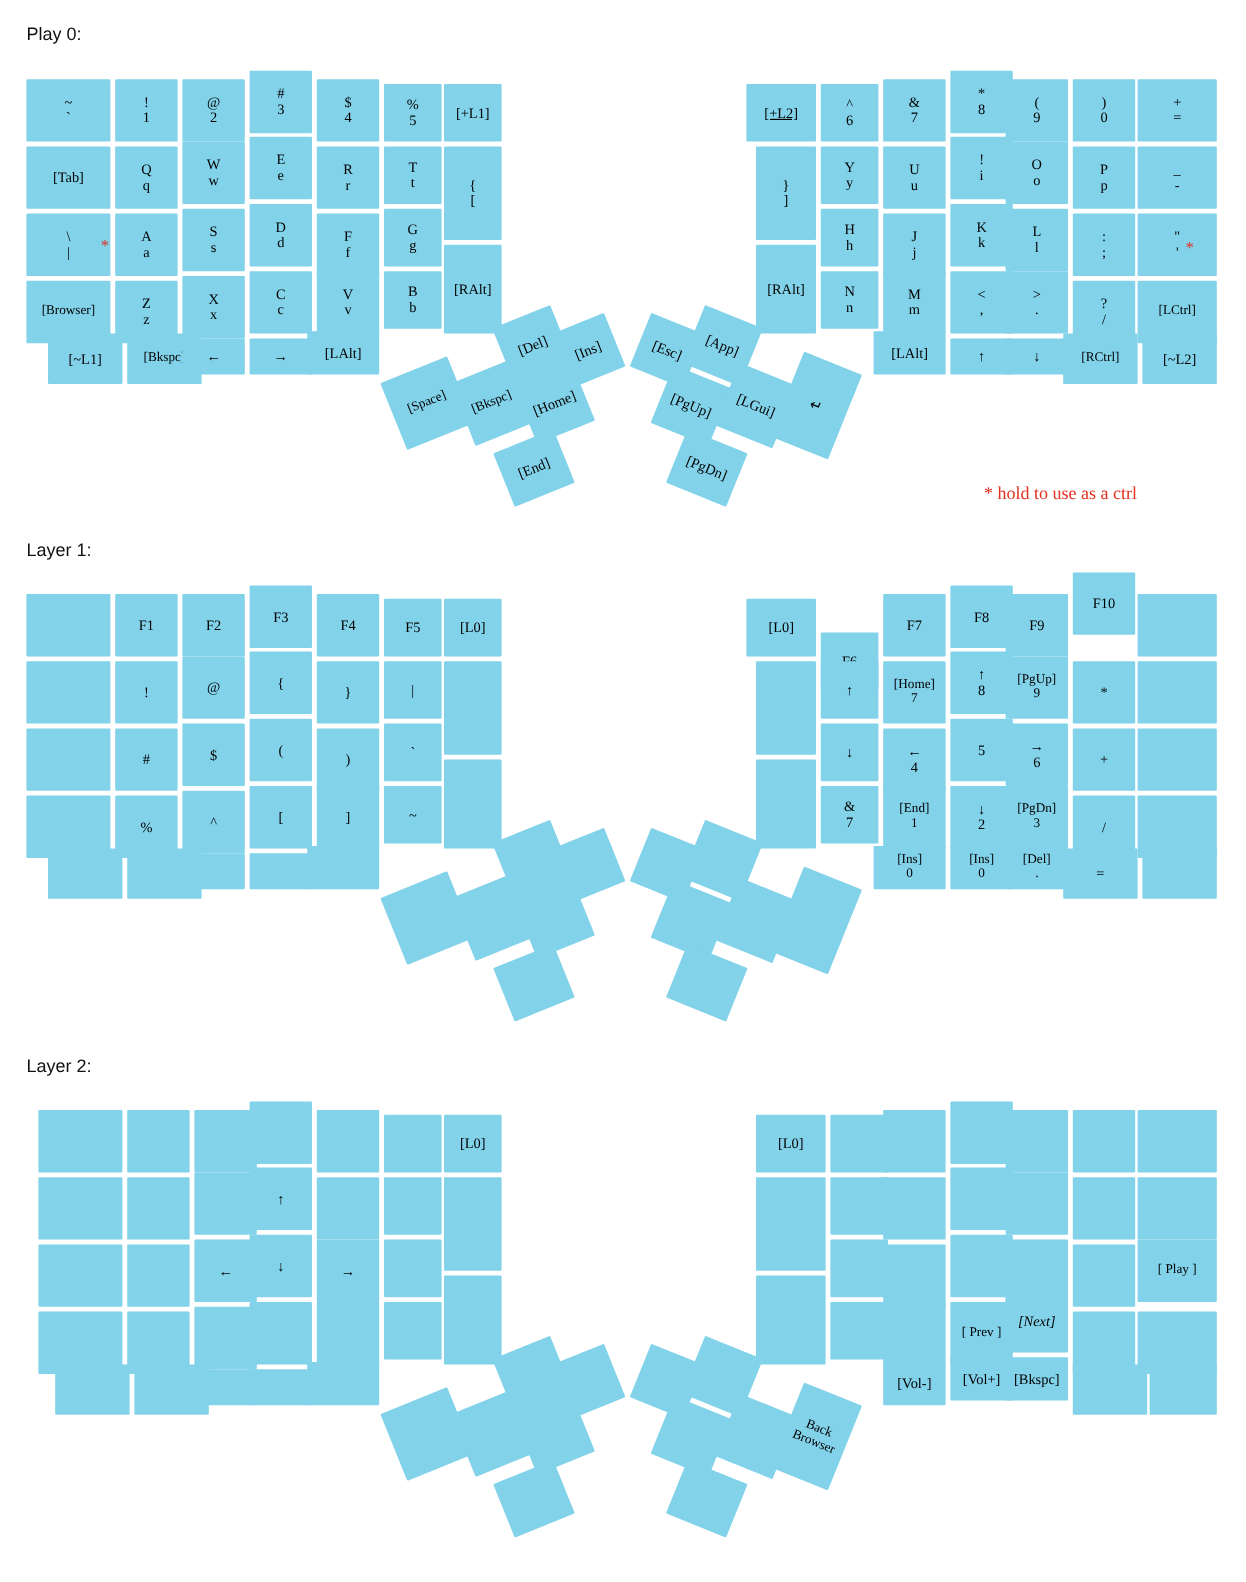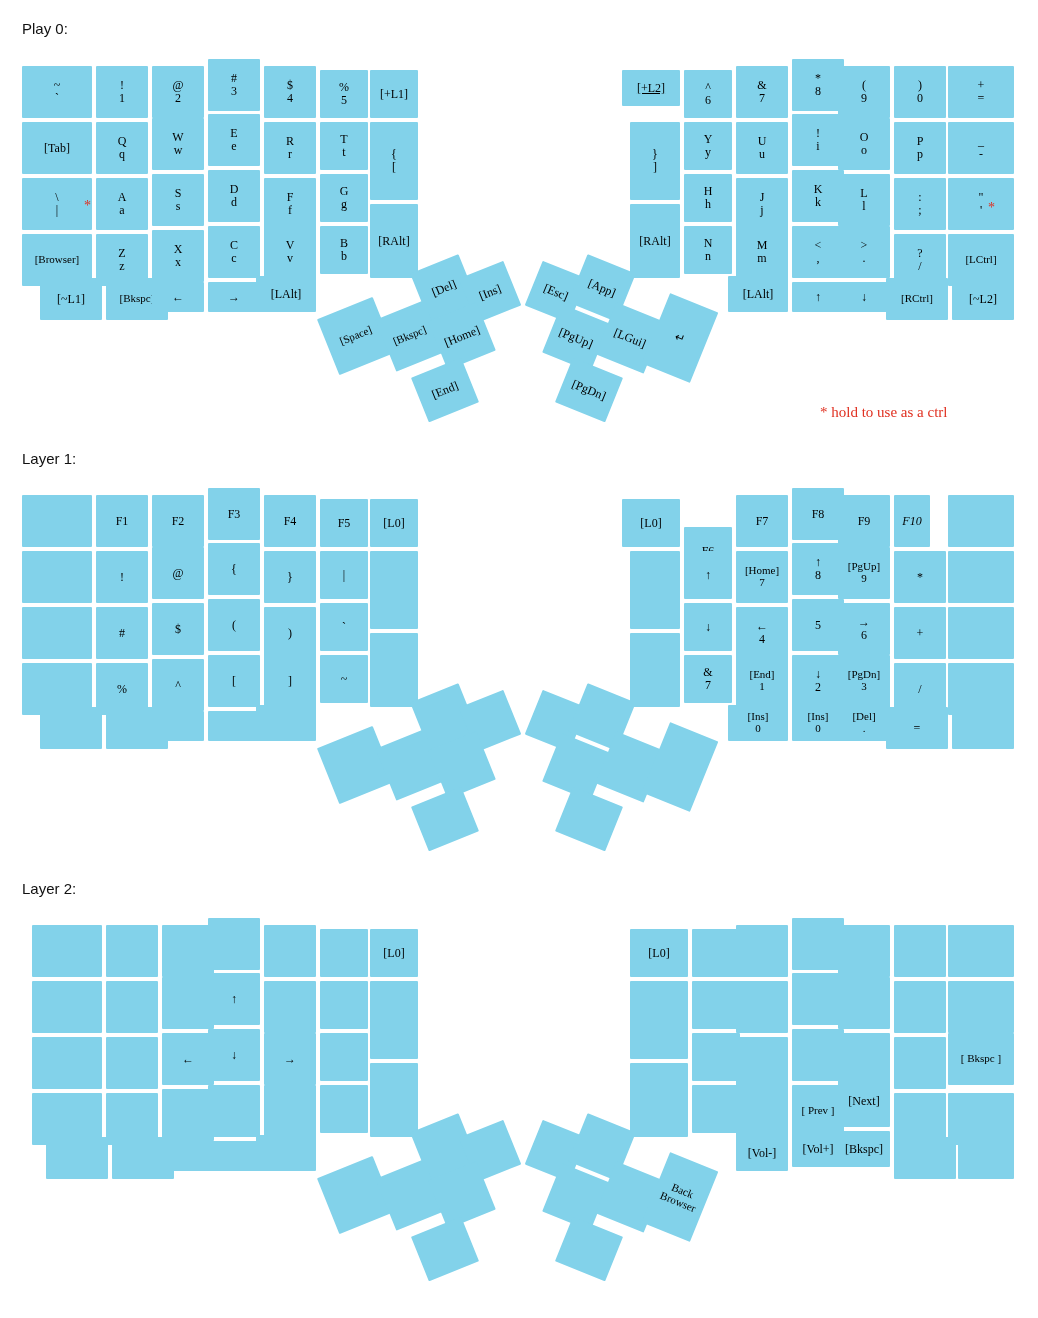--- a/index.html
+++ b/index.html
@@ -81,21 +81,21 @@
     <div class="key small" style="left: 326px; top: 306px; width: 60px; height: 60px; transform: rotate(-22deg);">[Space]</div>
     <div class="key small" style="left: 384px; top: 308px; width: 52px; height: 56px; transform: rotate(-22deg);">[Bkspc]</div>
     <div class="key" style="left: 436px; top: 310px; width: 52px; height: 52px; transform: rotate(-22deg);">[Home]</div>
     <div class="key" style="left: 418px; top: 366px; width: 54px; height: 48px; transform: rotate(-22deg);">[End]</div>
     <div class="key" style="left: 532px; top: 268px; width: 48px; height: 48px; transform: rotate(22deg);">[Esc]</div>
     <div class="key" style="left: 576px; top: 262px; width: 52px; height: 52px; transform: rotate(22deg);">[App]</div>
     <div class="key" style="left: 550px; top: 312px; width: 52px; height: 52px; transform: rotate(22deg);">[PgUp]</div>
     <div class="key" style="left: 604px; top: 310px; width: 52px; height: 56px; transform: rotate(22deg);">[LGui]</div>
     <div class="key" style="left: 654px; top: 300px; width: 52px; height: 76px; transform: rotate(22deg);">↵</div>
     <div class="key" style="left: 562px; top: 366px; width: 54px; height: 48px; transform: rotate(22deg);">[PgDn]</div>
-    <div class="key" style="left: 622px; top: 70px; width: 58px; height: 36px; text-decoration: underline;">[+L2]</div>
+    <div class="key" style="left: 622px; top: 70px; width: 58px; height: 48px; text-decoration: underline;">[+L2]</div>
     <div class="key" style="left: 684px; top: 70px; width: 48px; height: 48px;">^
 6</div>
     <div class="key" style="left: 736px; top: 66px; width: 52px; height: 52px;">&amp;
 7</div>
     <div class="key" style="left: 792px; top: 59px; width: 52px; height: 52px;">*
 8</div>
     <div class="key" style="left: 838px; top: 66px; width: 52px; height: 52px;">(
 9</div>
     <div class="key" style="left: 894px; top: 66px; width: 52px; height: 52px;">)
 0</div>
@@ -186,21 +186,21 @@
     <div class="key" style="left: 576px; top: 691px; width: 52px; height: 52px; transform: rotate(22deg);"></div>
     <div class="key" style="left: 550px; top: 741px; width: 52px; height: 52px; transform: rotate(22deg);"></div>
     <div class="key" style="left: 604px; top: 739px; width: 52px; height: 56px; transform: rotate(22deg);"></div>
     <div class="key" style="left: 654px; top: 729px; width: 52px; height: 76px; transform: rotate(22deg);"></div>
     <div class="key" style="left: 562px; top: 795px; width: 54px; height: 48px; transform: rotate(22deg);"></div>
     <div class="key" style="left: 622px; top: 499px; width: 58px; height: 48px;">[L0]</div>
     <div class="key" style="left: 684px; top: 499px; width: 48px; height: 48px; margin-top: 28px;">F6</div>
     <div class="key" style="left: 736px; top: 495px; width: 52px; height: 52px;">F7</div>
     <div class="key" style="left: 792px; top: 488px; width: 52px; height: 52px;">F8</div>
     <div class="key" style="left: 838px; top: 495px; width: 52px; height: 52px;">F9</div>
-    <div class="key" style="left: 894px; top: 495px; width: 36px; height: 52px; font-style: italic;">F10</div>
+    <div class="key" style="left: 894px; top: 477px; width: 52px; height: 52px;">F10</div>
     <div class="key" style="left: 948px; top: 495px; width: 66px; height: 52px;"></div>
     <div class="key" style="left: 630px; top: 551px; width: 50px; height: 78px;"></div>
     <div class="key" style="left: 684px; top: 551px; width: 48px; height: 48px;">↑</div>
     <div class="key small" style="left: 736px; top: 551px; width: 52px; height: 52px;">[Home]
 7</div>
     <div class="key" style="left: 792px; top: 543px; width: 52px; height: 52px;">↑
 8</div>
     <div class="key small" style="left: 838px; top: 547px; width: 52px; height: 52px;">[PgUp]
 9</div>
     <div class="key" style="left: 894px; top: 551px; width: 52px; height: 52px;">*</div>
@@ -289,26 +289,26 @@
     <div class="key" style="left: 736px; top: 981px; width: 52px; height: 52px;"></div>
     <div class="key" style="left: 792px; top: 973px; width: 52px; height: 52px;"></div>
     <div class="key" style="left: 838px; top: 977px; width: 52px; height: 52px;"></div>
     <div class="key" style="left: 894px; top: 981px; width: 52px; height: 52px;"></div>
     <div class="key" style="left: 948px; top: 981px; width: 66px; height: 52px;"></div>
     <div class="key" style="left: 692px; top: 1033px; width: 48px; height: 48px;"></div>
     <div class="key" style="left: 736px; top: 1037px; width: 52px; height: 52px;"></div>
     <div class="key" style="left: 792px; top: 1029px; width: 52px; height: 52px;"></div>
     <div class="key" style="left: 838px; top: 1033px; width: 52px; height: 52px;"></div>
     <div class="key" style="left: 894px; top: 1037px; width: 52px; height: 52px;"></div>
-    <div class="key small" style="left: 948px; top: 1033px; width: 66px; height: 52px;">[ Bkspc ]</div>
+    <div class="key small" style="left: 948px; top: 1033px; width: 66px; height: 52px;">[ Play ]</div>
     <div class="key" style="left: 630px; top: 1063px; width: 58px; height: 74px;"></div>
     <div class="key" style="left: 692px; top: 1085px; width: 48px; height: 48px;"></div>
     <div class="key" style="left: 736px; top: 1085px; width: 52px; height: 52px;"></div>
     <div class="key small" style="left: 792px; top: 1085px; width: 52px; height: 52px;">[ Prev ]</div>
-    <div class="key" style="left: 838px; top: 1075px; width: 52px; height: 52px;">[Next]</div>
+    <div class="key" style="left: 838px; top: 1075px; width: 52px; height: 52px; font-style: italic;">[Next]</div>
     <div class="key" style="left: 894px; top: 1093px; width: 52px; height: 52px;"></div>
     <div class="key" style="left: 948px; top: 1093px; width: 66px; height: 52px;"></div>
     <div class="key" style="left: 736px; top: 1135px; width: 52px; height: 36px;">[Vol-]</div>
     <div class="key" style="left: 792px; top: 1131px; width: 52px; height: 36px;">[Vol+]</div>
     <div class="key" style="left: 838px; top: 1131px; width: 52px; height: 36px;">[Bkspc]</div>
     <div class="key" style="left: 894px; top: 1137px; width: 62px; height: 42px;"></div>
     <div class="key" style="left: 958px; top: 1137px; width: 56px; height: 42px;"></div>
     <div class="star" style="left: 84px; top: 198px;">*</div>
     <div class="star" style="left: 988px; top: 200px;">*</div>
   </div>

